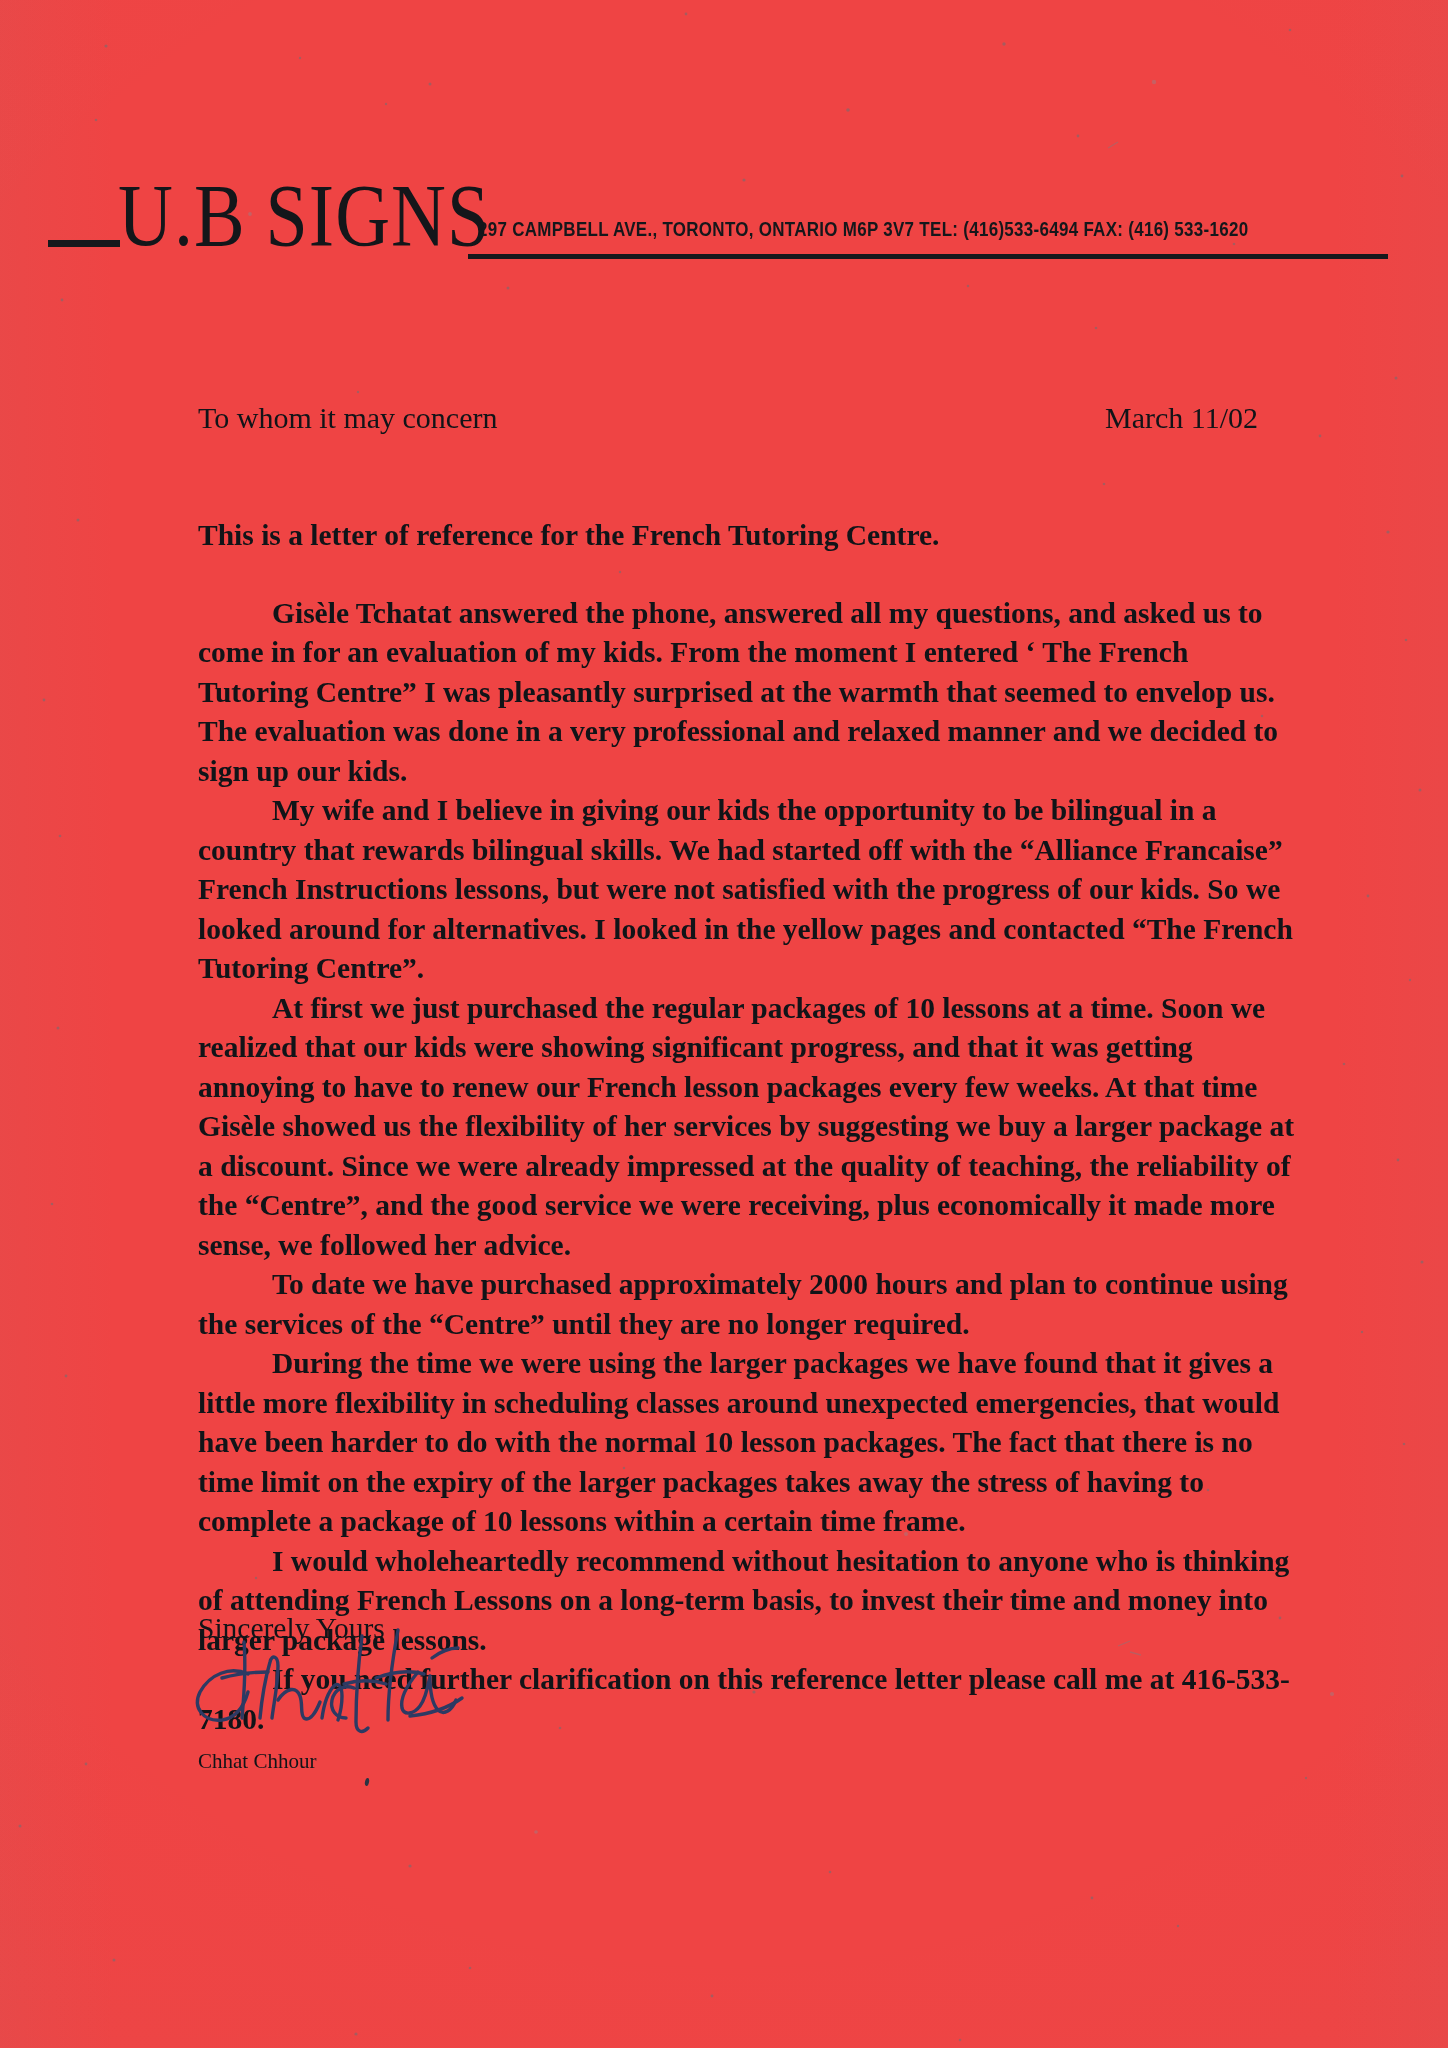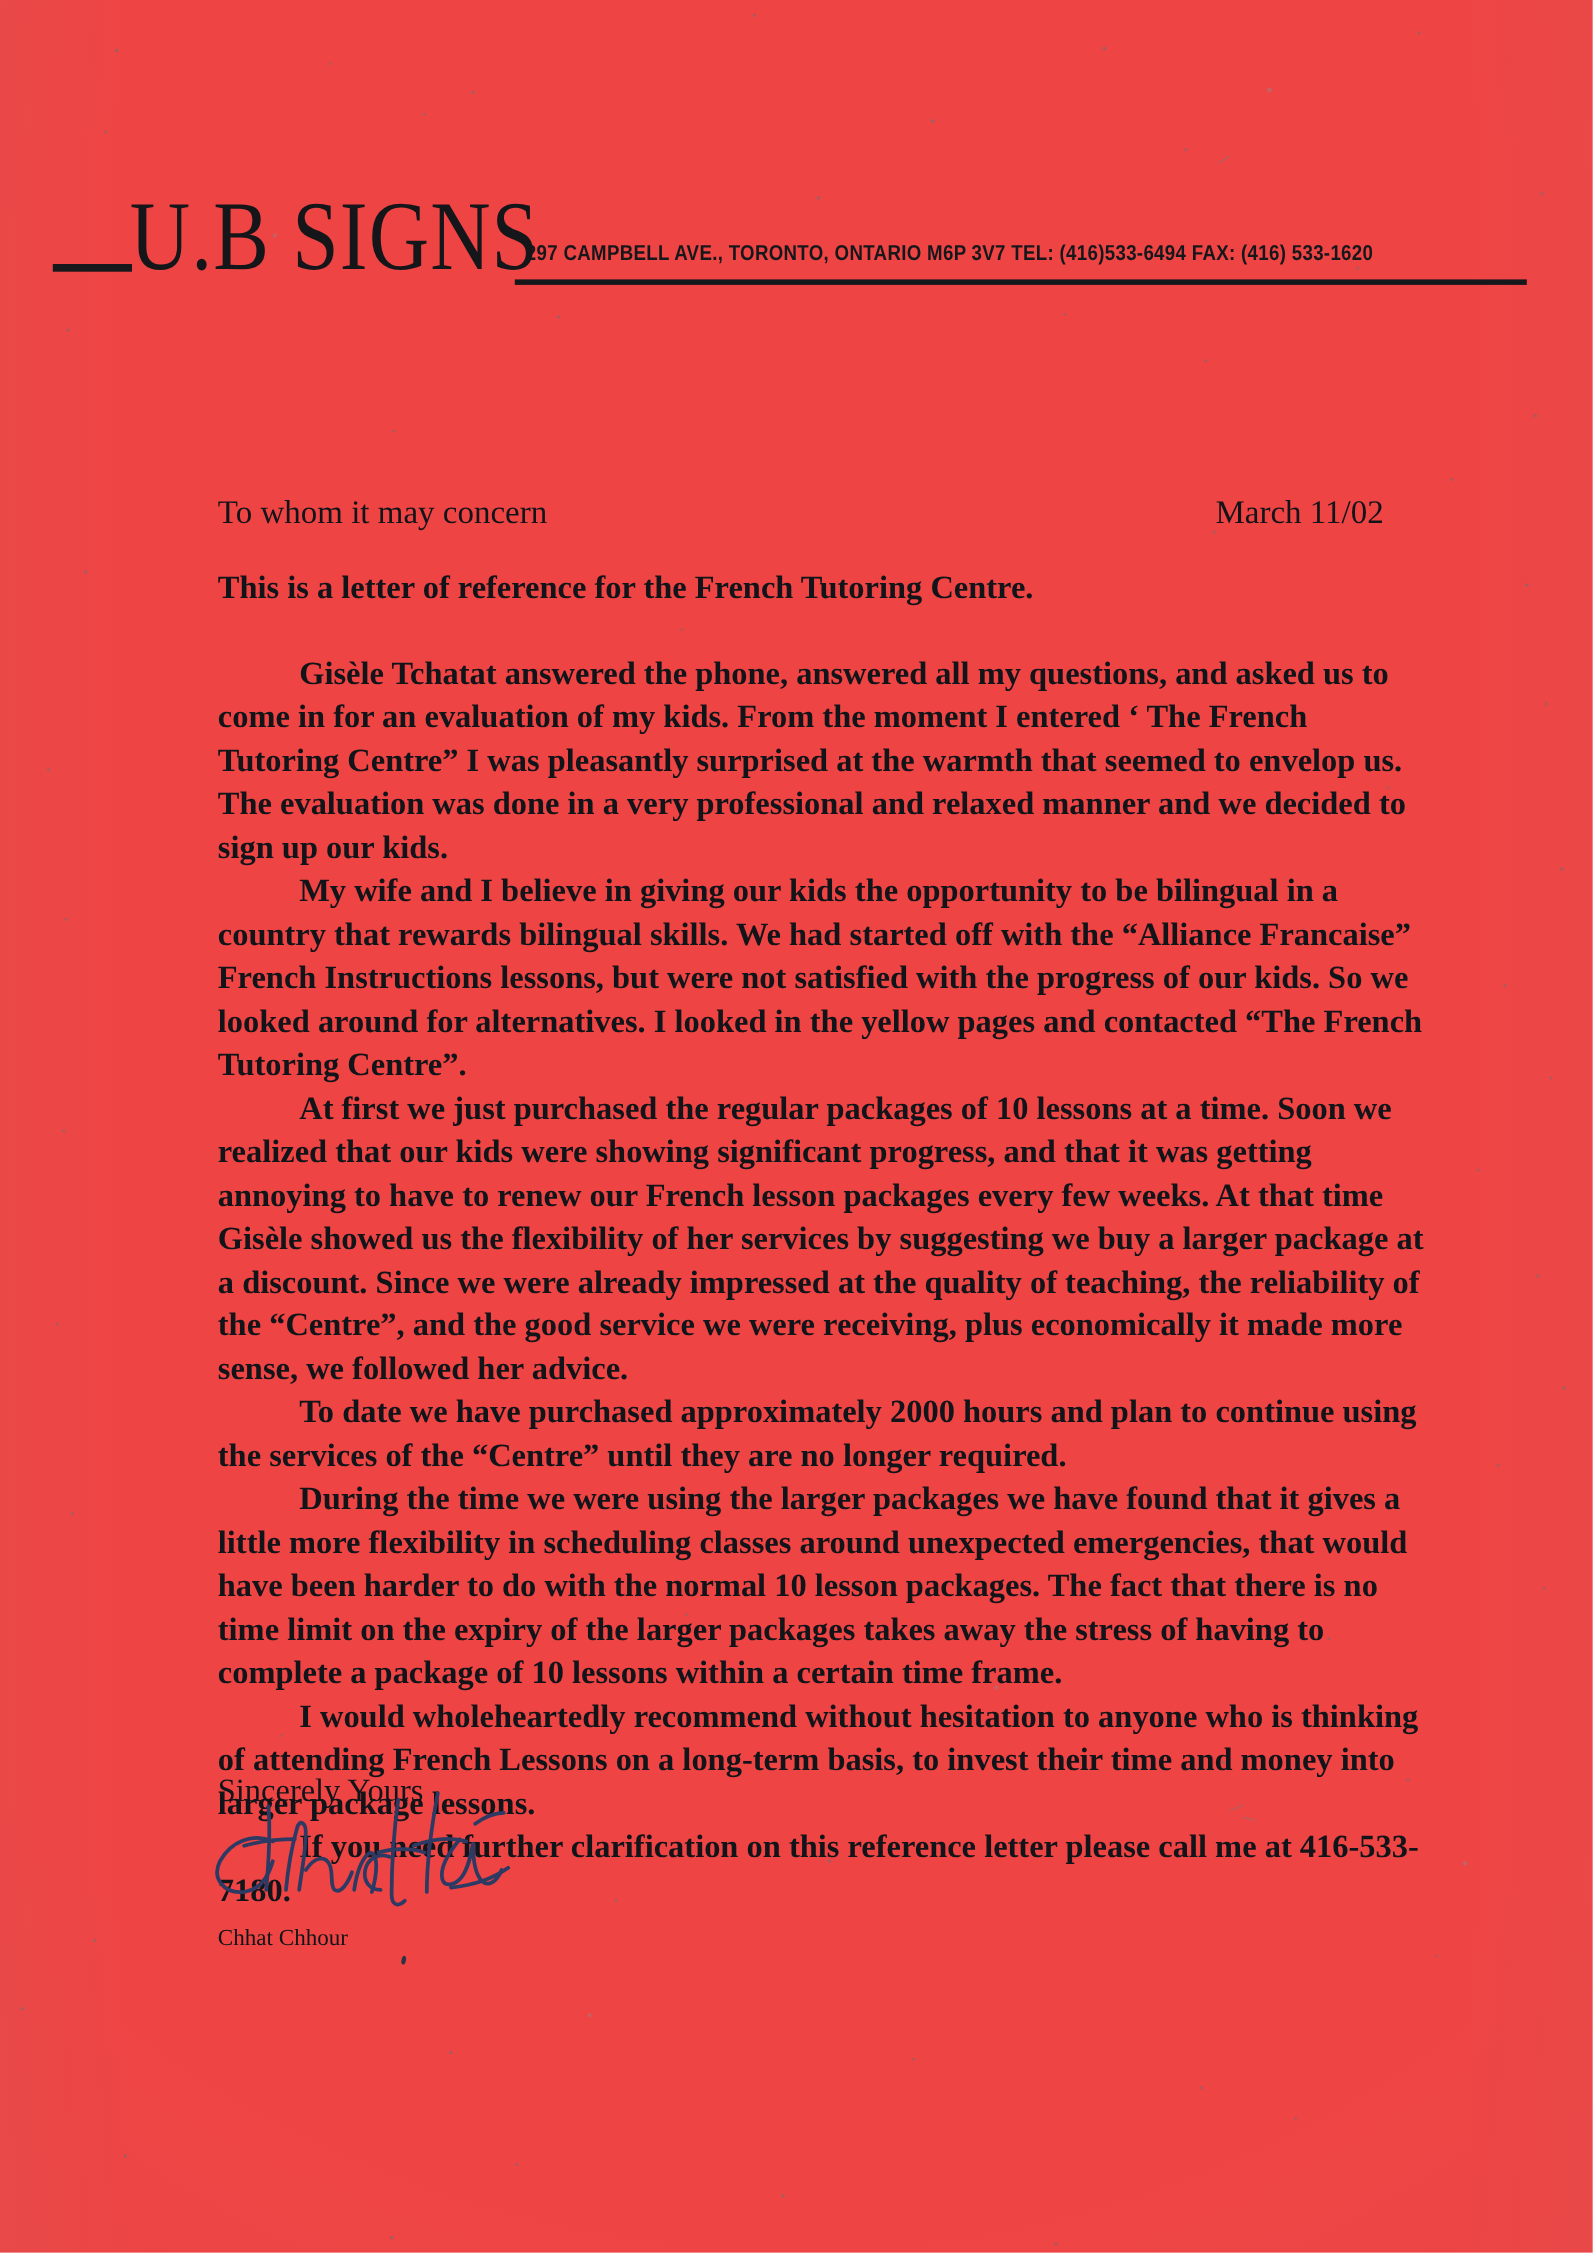--- a/index.html
+++ b/index.html
@@ -93,21 +93,20 @@
   .salutation-row {
     position: absolute;
     left: 198px;
     top: 398px;
     width: 1060px;
     display: flex;
     justify-content: space-between;
     align-items: baseline;
     font-size: 30px;
     line-height: 40px;
-    margin-top: 48px;
   }
 
   .letter-body {
     position: absolute;
     left: 198px;
     top: 516px;
     width: 1100px;
     font-size: 29.5px;
     line-height: 39.5px;
     text-align: left;

